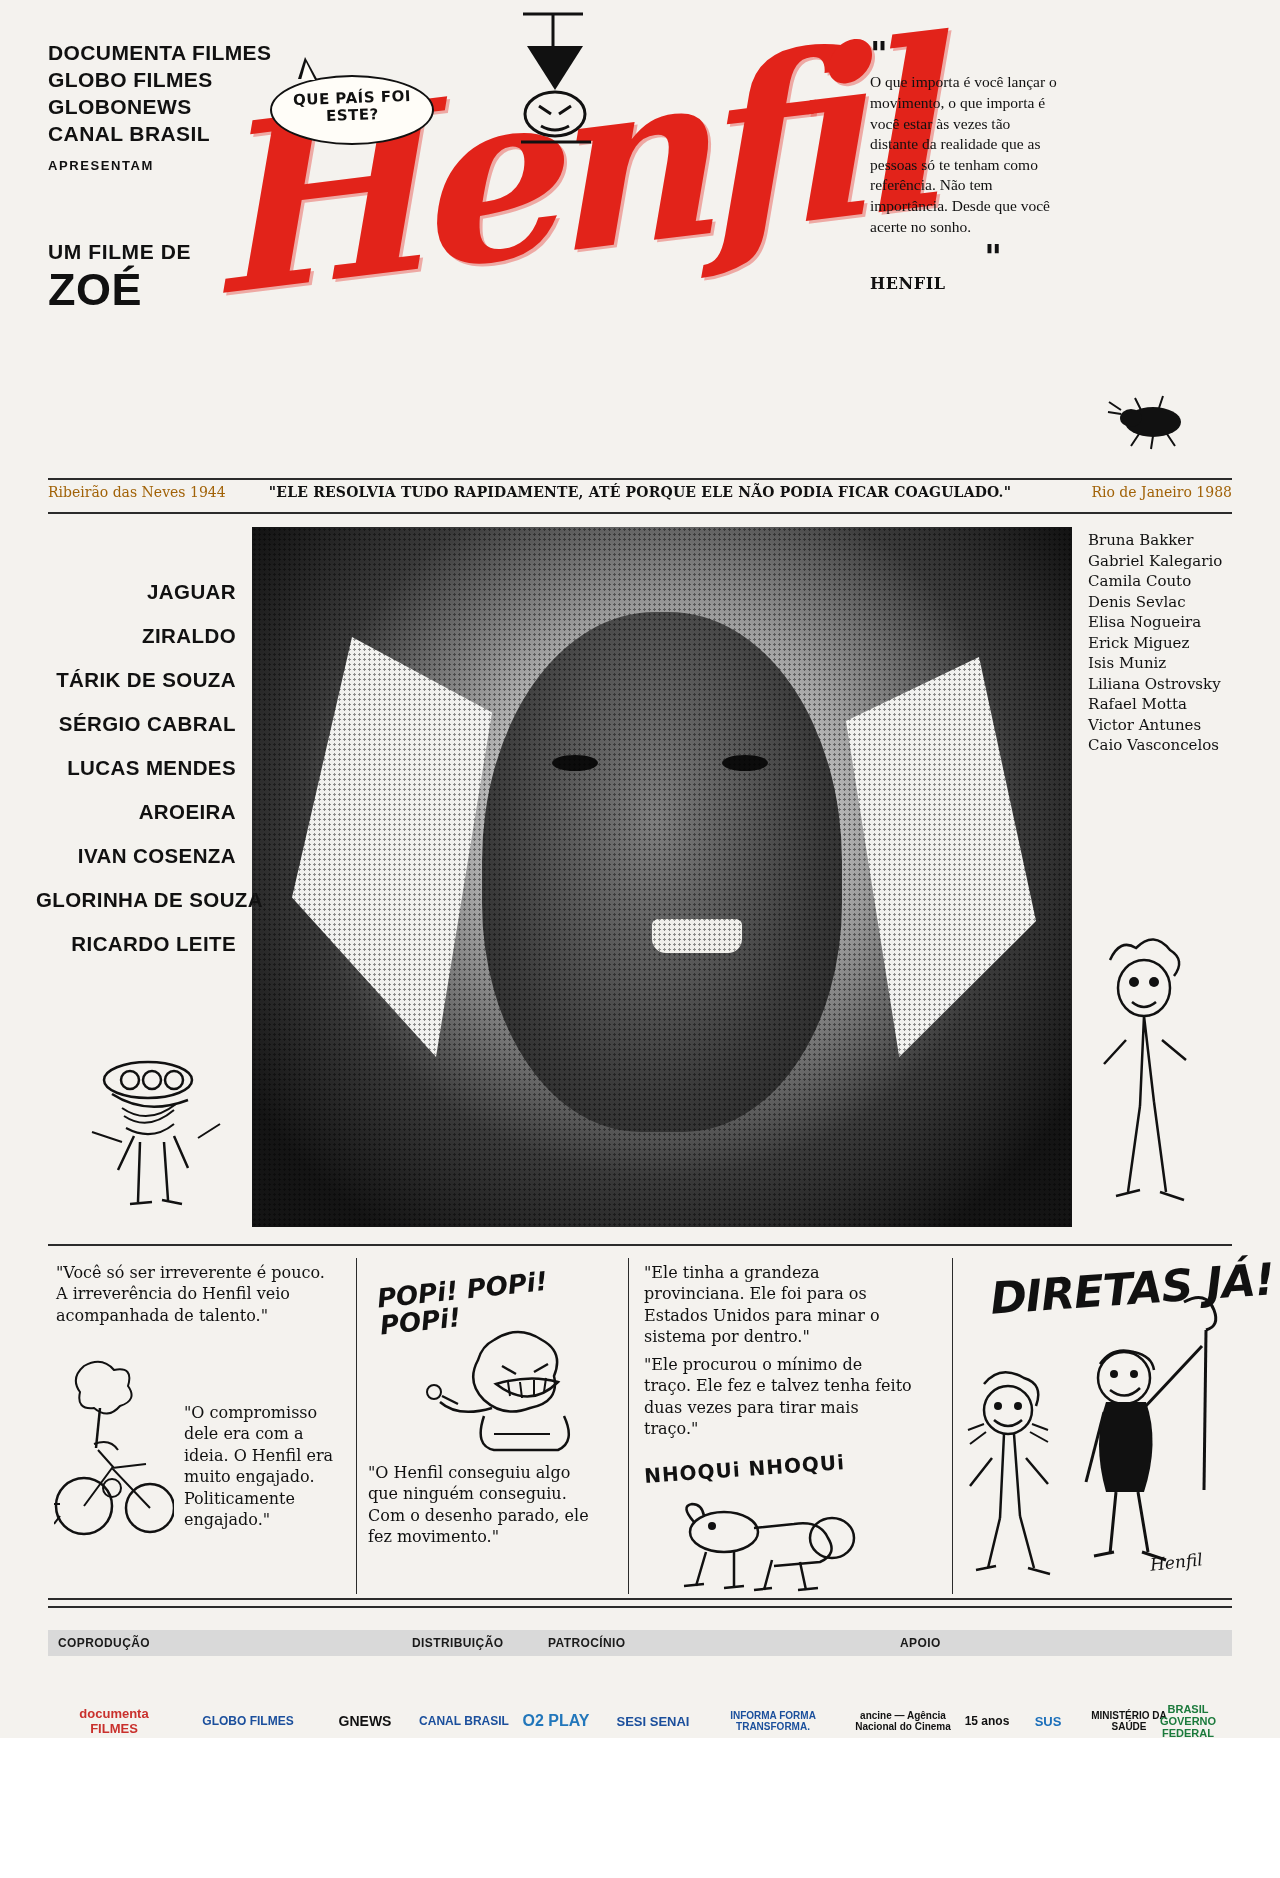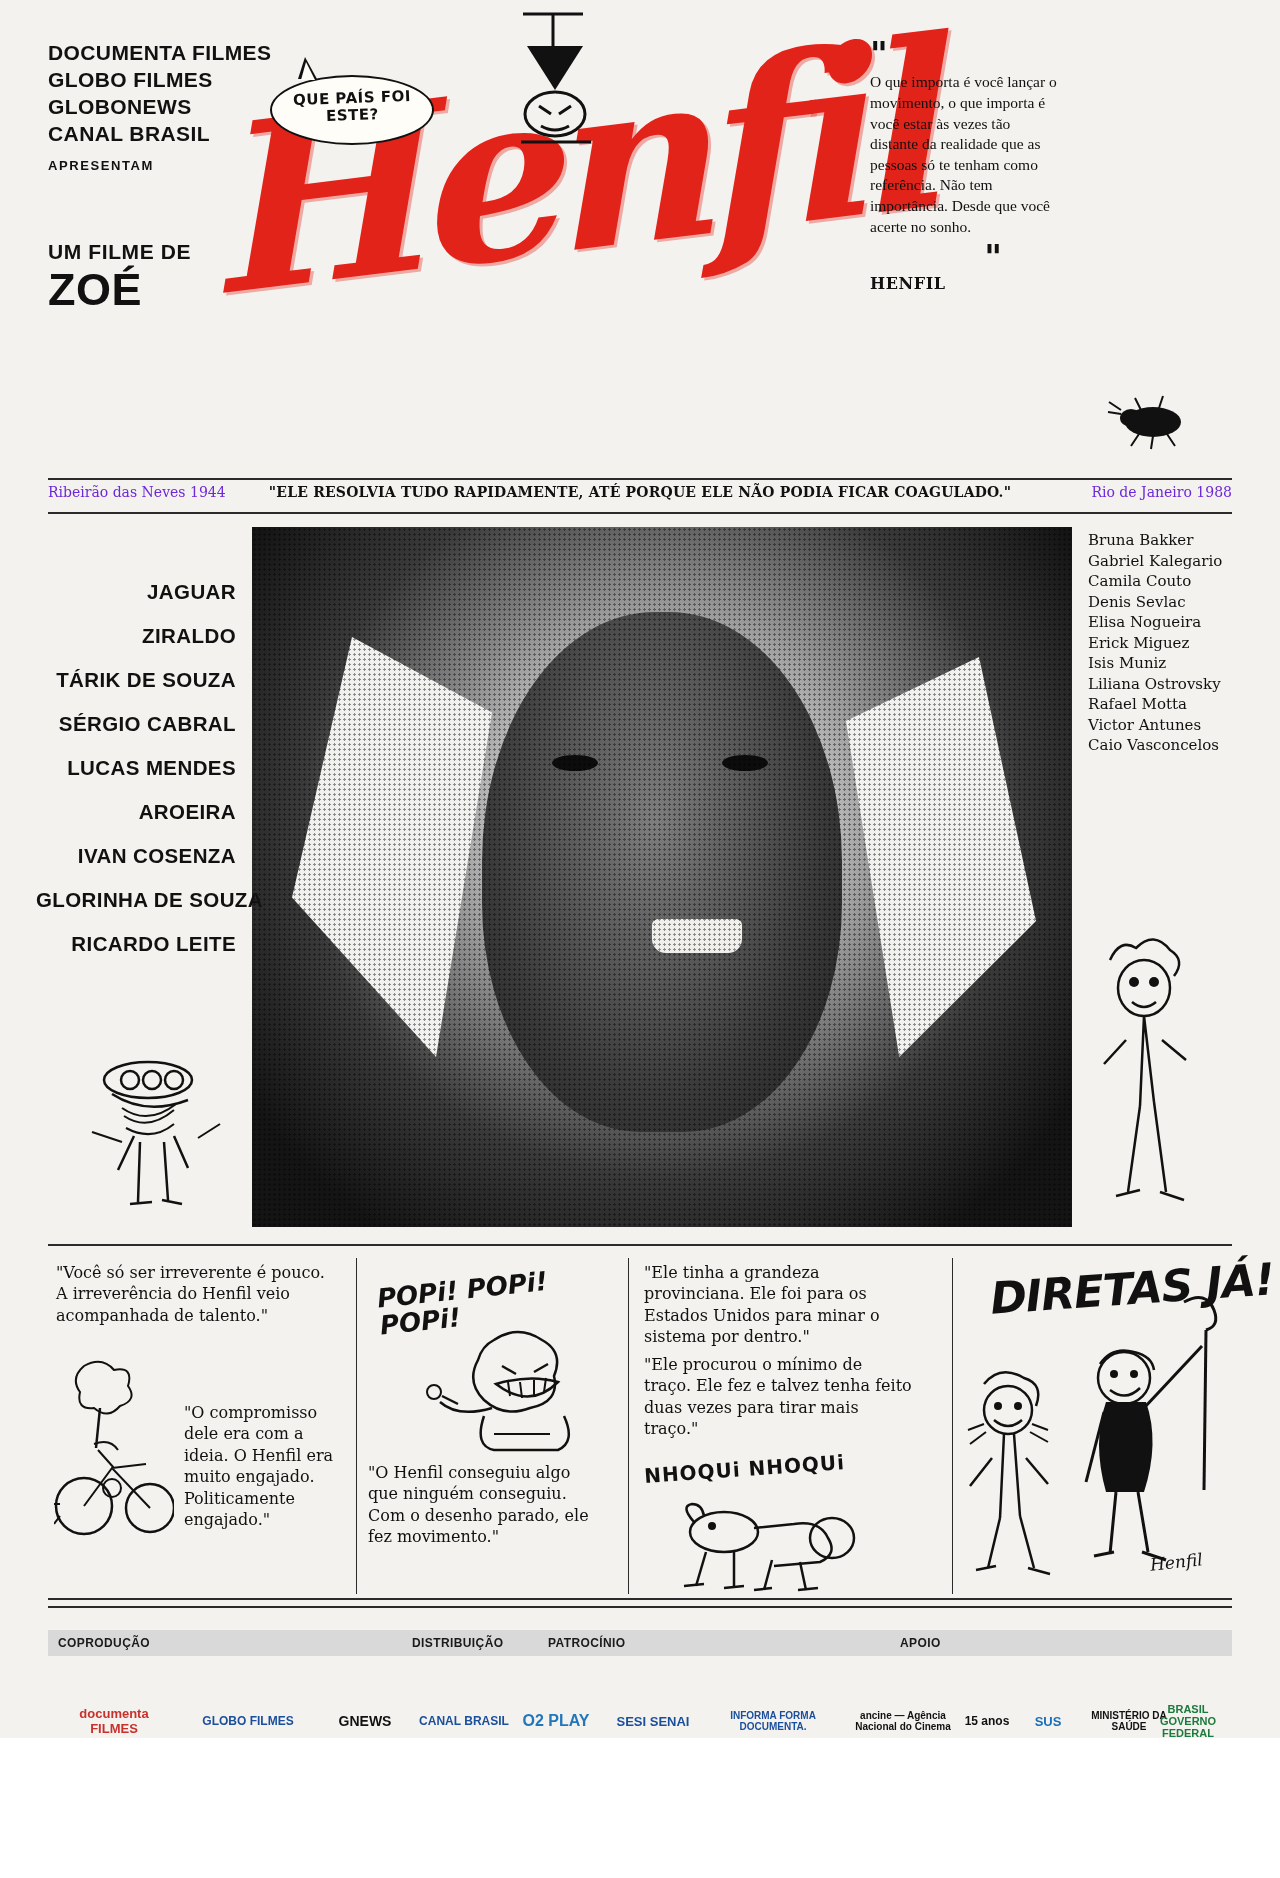--- a/index.html
+++ b/index.html
@@ -188,21 +188,21 @@
     position: absolute;
     top: 484px;
     left: 48px;
     width: 1184px;
     height: 22px;
   }
   .dates .left, .dates .right {
     position: absolute;
     font-family: "DejaVu Serif", serif;
     font-size: 14px;
-    color: #6d28d9;
+    color: #a16207;
   }
   .dates .left { left: 0; }
   .dates .right { right: 0; }
   .dates .center {
     position: absolute;
     left: 50%;
     transform: translateX(-50%);
     font-family: "DejaVu Serif", serif;
     font-weight: bold;
     font-size: 14px;
@@ -623,21 +623,21 @@
     <div class="logo" style="left:370px; width:92px;">
       <span style="font-size:12px; font-weight:bold; color:#1b4f9c; text-align:center;">CANAL BRASIL</span>
     </div>
     <div class="logo" style="left:466px; width:84px;">
       <span style="font-size:16px; font-weight:bold; color:#2277bb; text-align:right;">O2 PLAY</span>
     </div>
     <div class="logo" style="left:560px; width:90px;">
       <span style="font-size:13px; font-weight:bold; color:#1b4f9c; text-align:center;">SESI SENAI</span>
     </div>
     <div class="logo" style="left:660px; width:130px;">
-      <span style="font-size:10px; font-weight:bold; color:#1b4f9c; text-align:center;">INFORMA FORMA DOCUMENTA.</span>
+      <span style="font-size:10px; font-weight:bold; color:#1b4f9c; text-align:center;">INFORMA FORMA TRANSFORMA.</span>
     </div>
     <div class="logo" style="left:800px; width:110px;">
       <span style="font-size:10px; font-weight:bold; color:#111; text-align:center;">ancine — Agência Nacional do Cinema</span>
     </div>
     <div class="logo" style="left:908px; width:62px;">
       <span style="font-size:12px; font-weight:bold; color:#111; text-align:center;">15 anos</span>
     </div>
     <div class="logo" style="left:972px; width:56px;">
       <span style="font-size:13px; font-weight:bold; color:#1b6fba; text-align:center;">SUS</span>
     </div>

